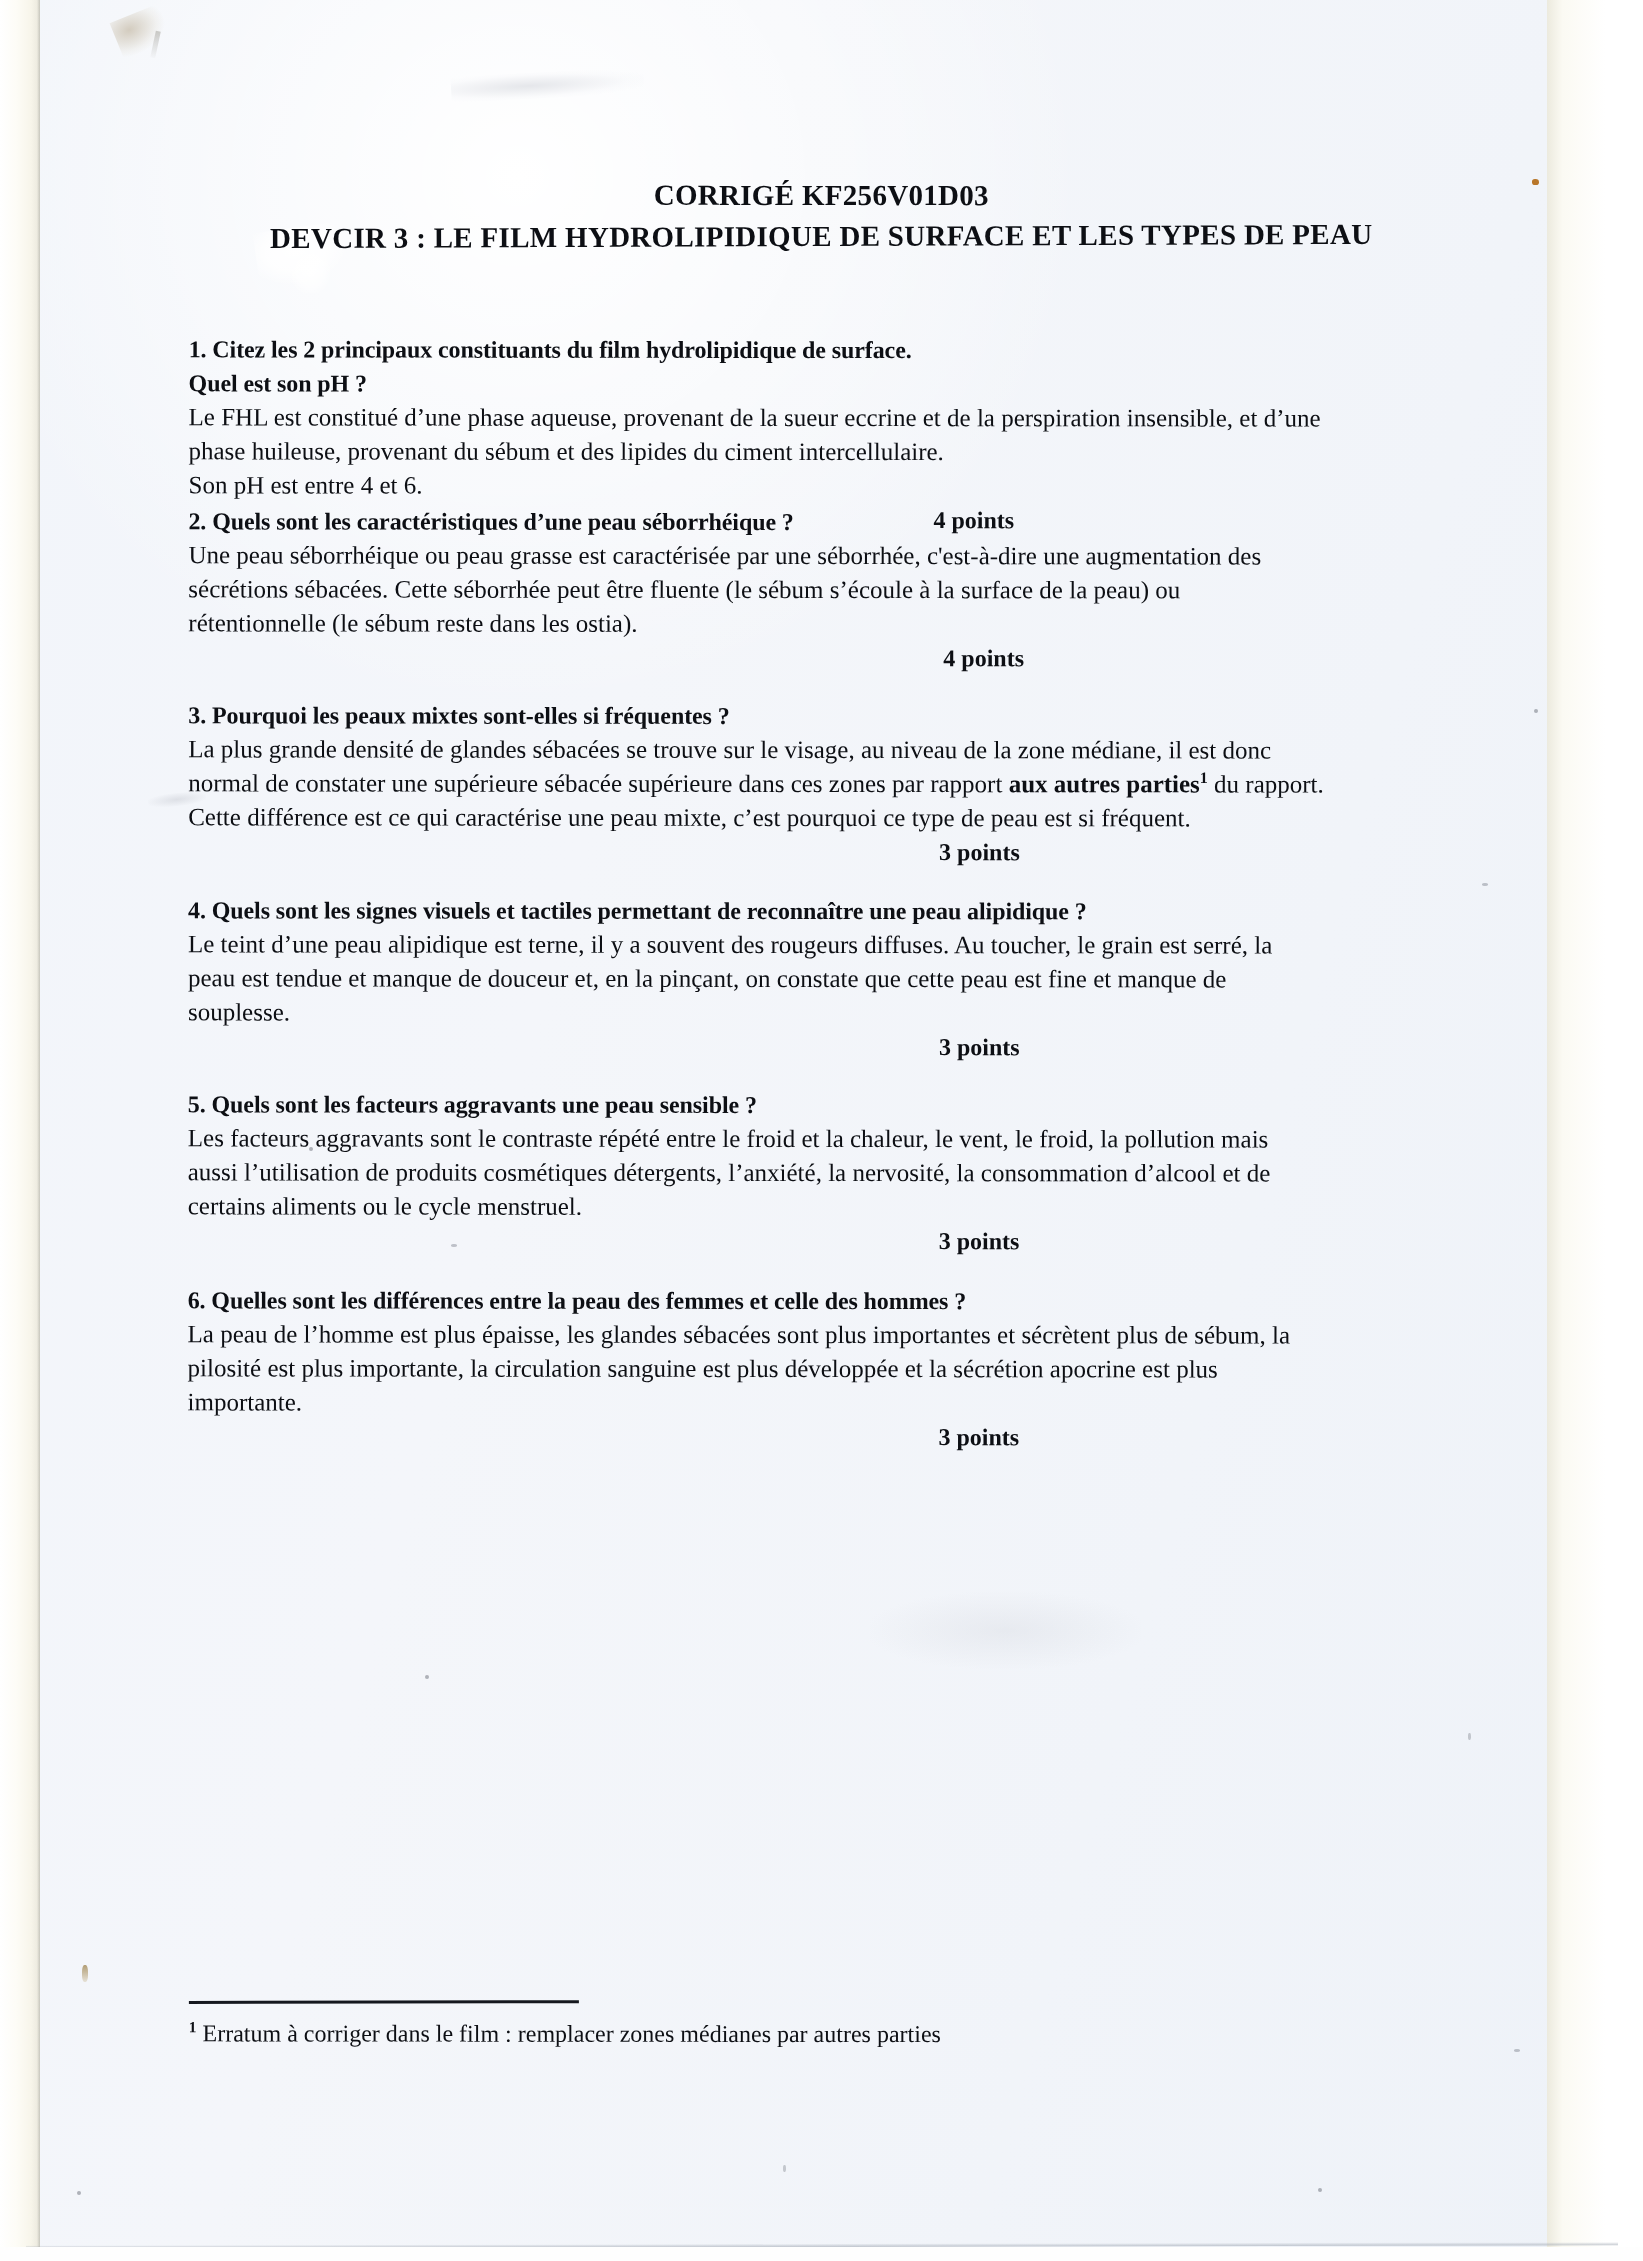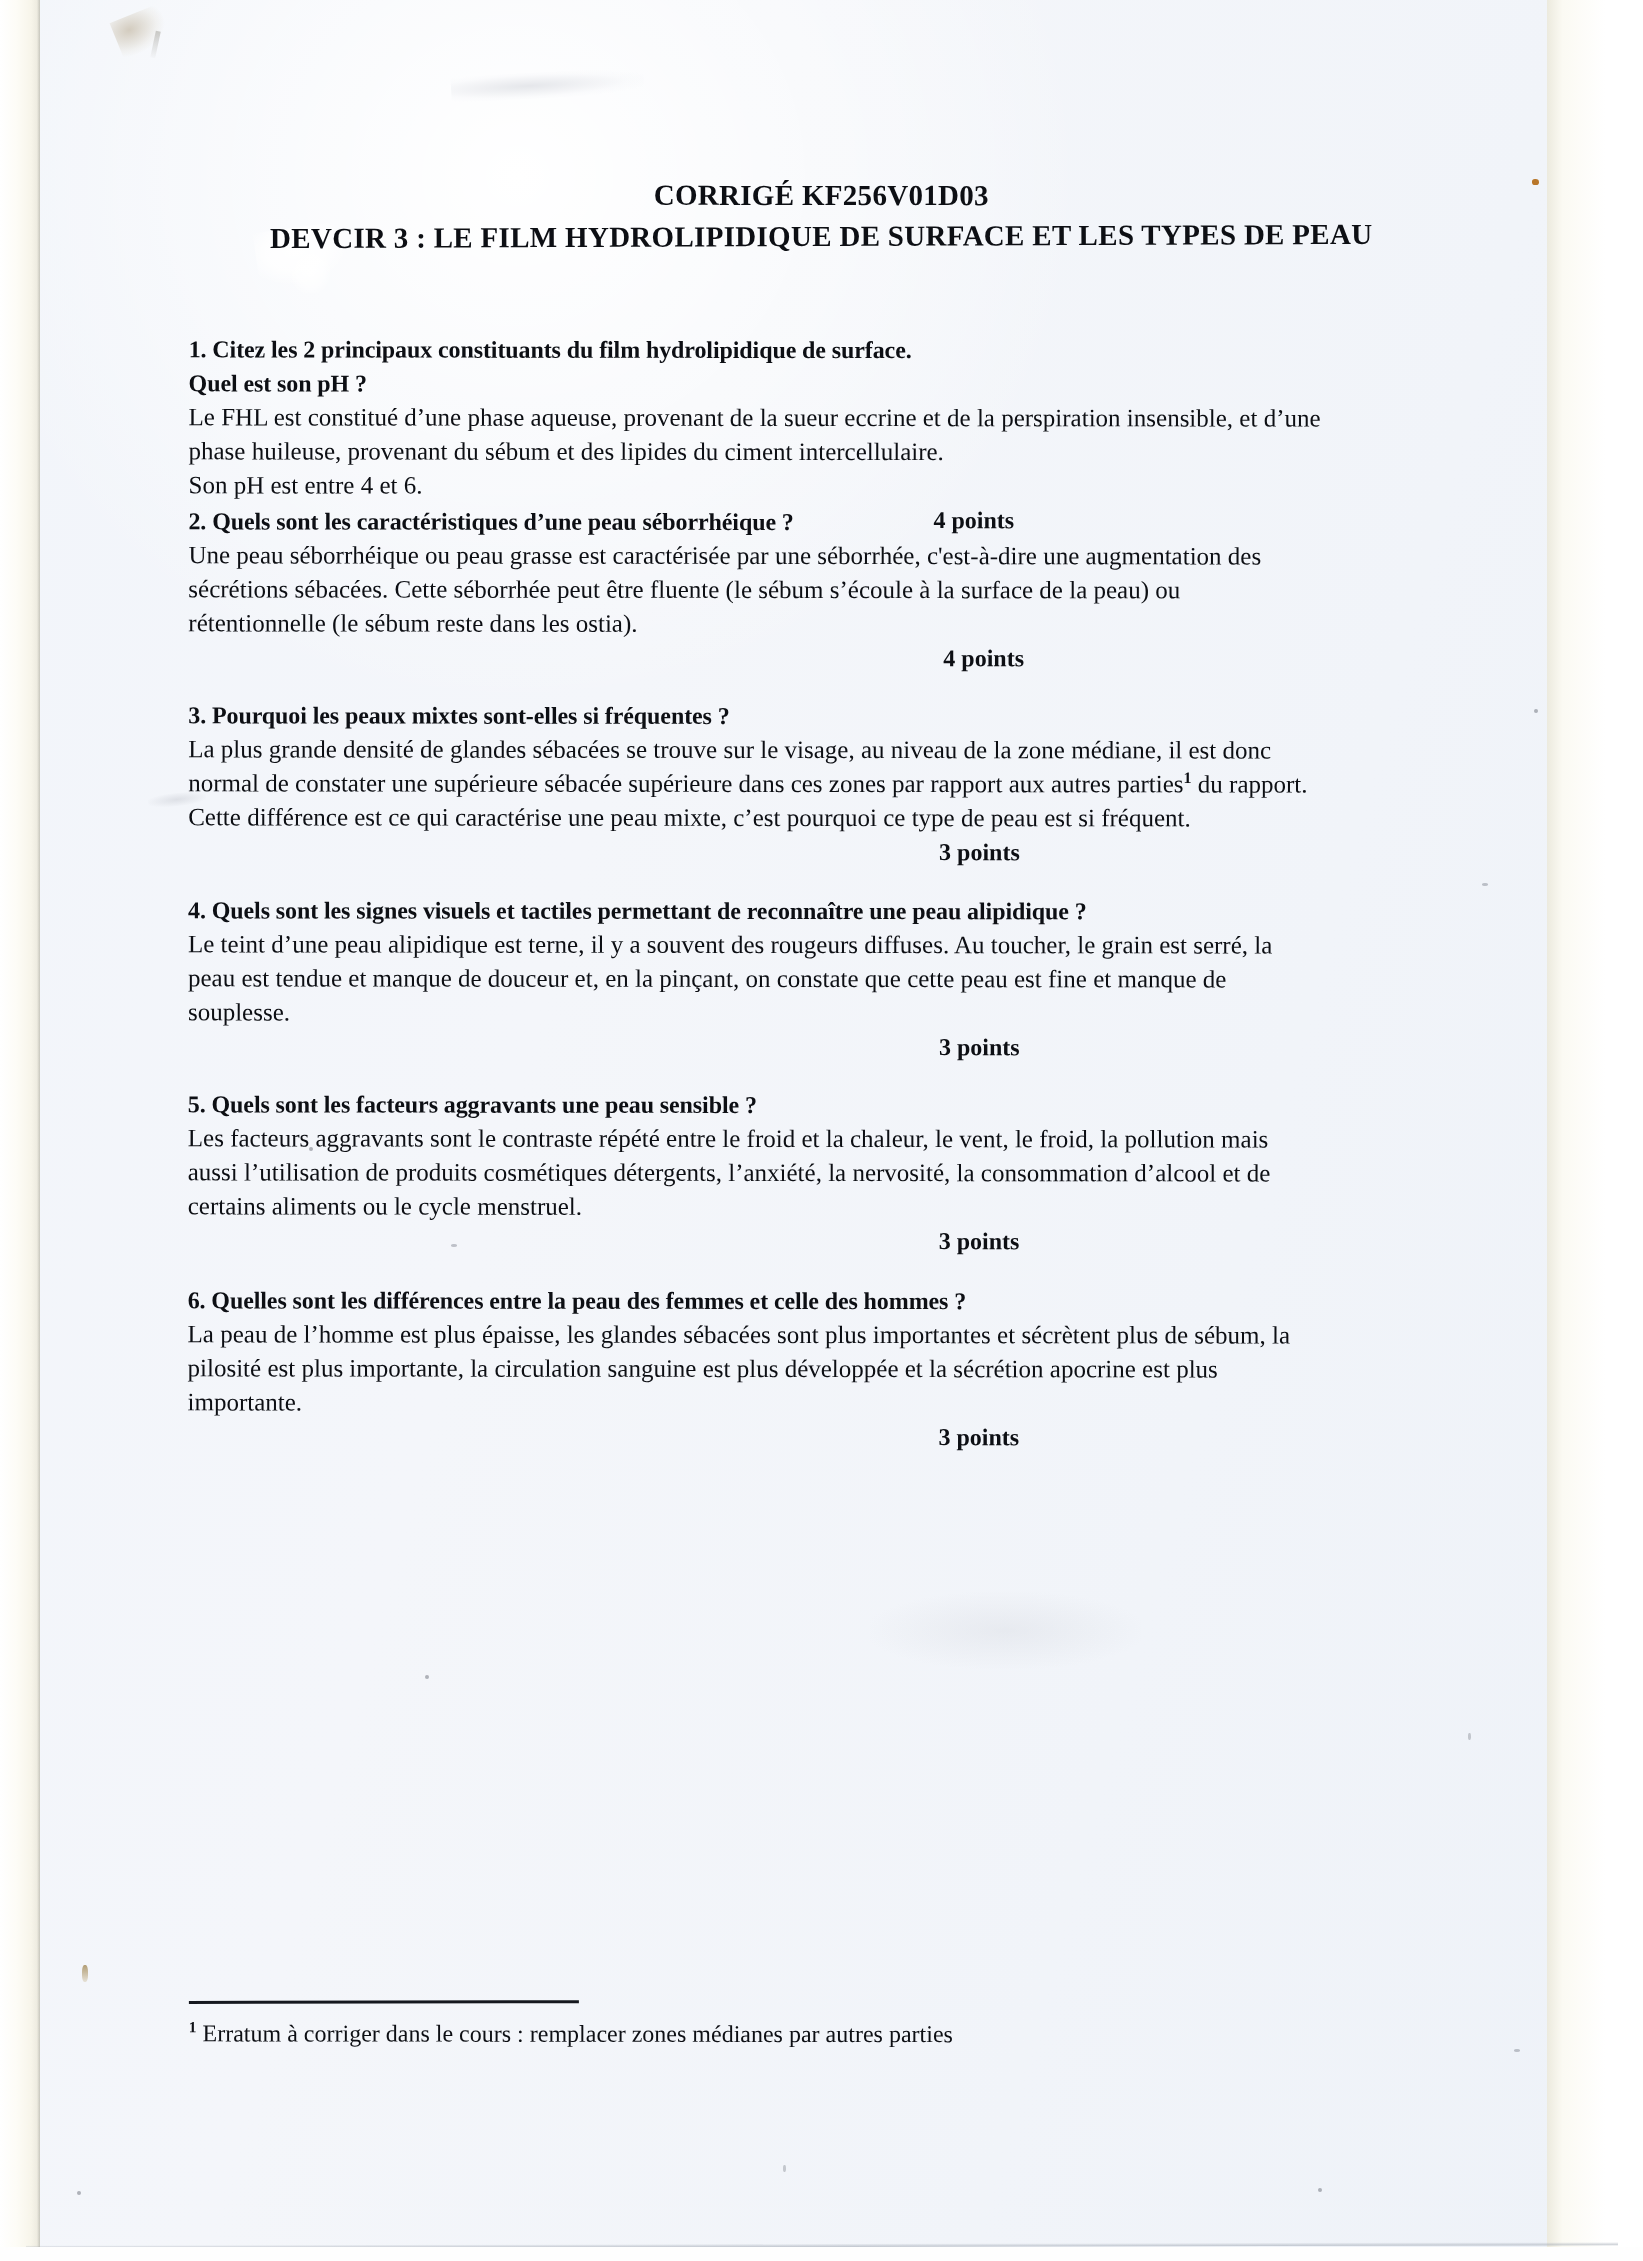--- a/index.html
+++ b/index.html
@@ -166,21 +166,21 @@
 
   .qhead {
     font-weight: bold;
     font-size: 24px;
     letter-spacing: -0.1px;
   }
   .ans {
     font-weight: normal;
     font-size: 25px;
   }
-  .ans b { font-weight: normal; }
+  .ans b { font-weight: bold; }
   .ans sup, .fn sup {
     font-size: 0.64em;
     vertical-align: super;
     line-height: 0;
     font-weight: bold;
   }
 
   .points {
     font-weight: bold;
     font-size: 24px;
@@ -300,19 +300,19 @@
       <div class="ans">La peau de l’homme est plus épaisse, les glandes sébacées sont plus importantes et sécrètent plus de sébum, la</div>
       <div class="ans">pilosité est plus importante, la circulation sanguine est plus développée et la sécrétion apocrine est plus</div>
       <div class="ans">importante.</div>
       <span class="points p3">3 points</span>
     </div>
 
     <div id="footnote">
       <div id="fn-rule"></div>
       <div class="fn">
         <sup>1</sup>
-        <span>Erratum à corriger dans le cours : remplacer zones médianes par autres parties</span>
+        <span>Erratum à corriger dans le film : remplacer zones médianes par autres parties</span>
       </div>
     </div>
 
   </div>
 </div>
 
 
 </body></html>

